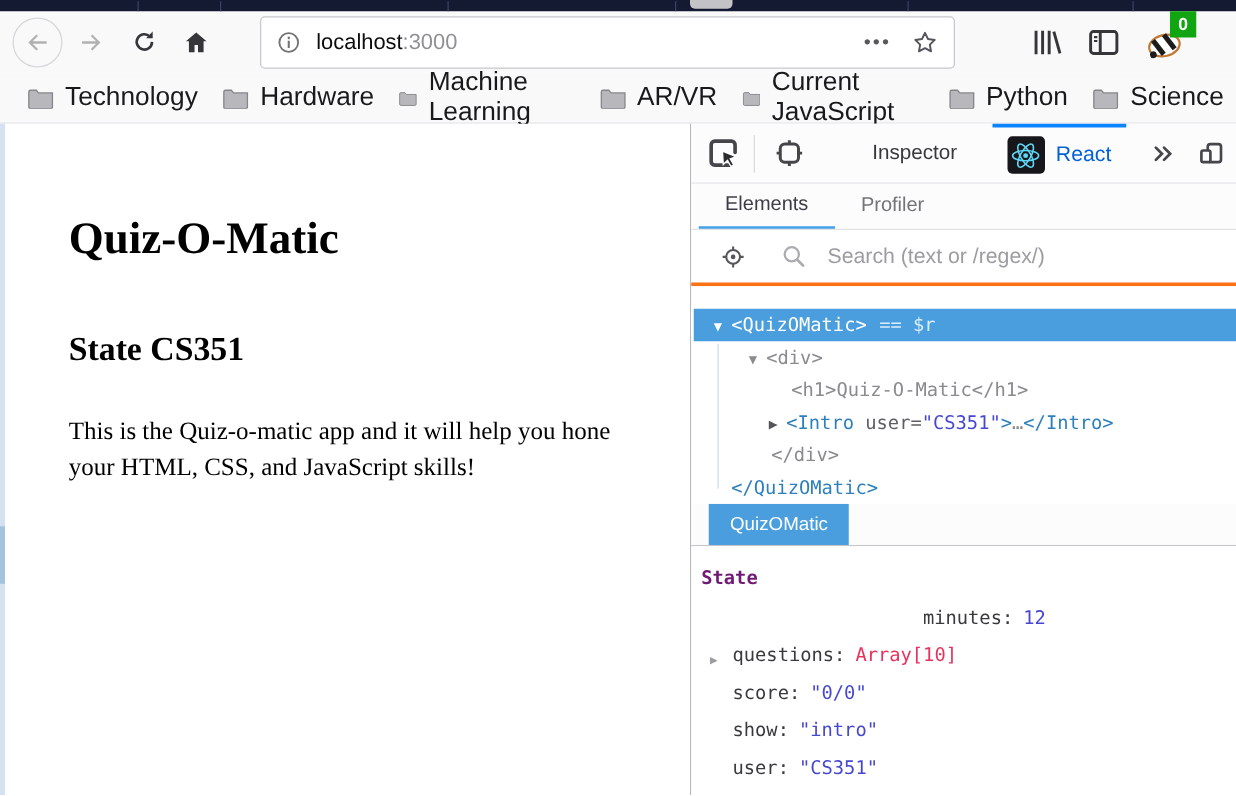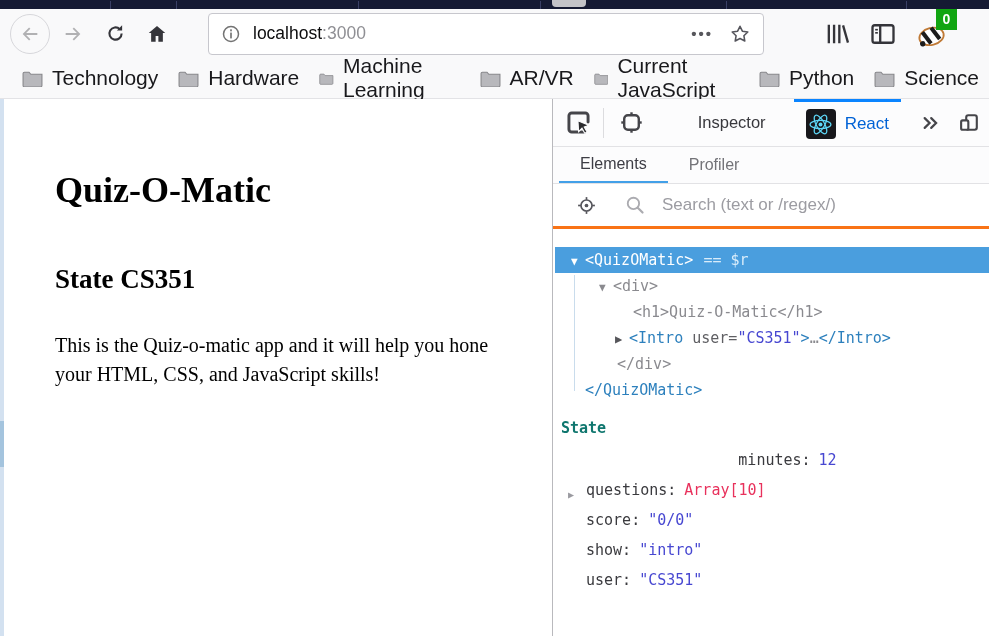--- a/index.html
+++ b/index.html
@@ -81,21 +81,21 @@
   .t-val  { color:#4747d1; }
   .t-gray { color:#8a8a8f; }
   .dark-arr { color:#55555a !important; }
   .guide { position:absolute; left:21px; top:46px; width:1px; height:116px; background:#c9dcec; }
 
   .dt-crumbs { height:34px; background:#fcfcfd; border-bottom:1px solid #c6c6ca; display:flex; align-items:flex-start; }
   .chip { margin-left:14px; height:33px; display:flex; align-items:center; padding:0 17px;
           background:#4a9ede; color:#fff; font-size:15px; }
 
   .dt-state { flex:1; background:#fff; padding:16px 0 0 8px; font-family:"DejaVu Sans Mono", monospace; font-size:15px; }
-  .state-title { font-weight:bold; color:#0f766e; }
+  .state-title { font-weight:bold; color:#701a75; }
   .srow { position:relative; margin-top:11px; padding-left:25px; line-height:19px; color:#3a3a3e; }
   .srow.first { margin-top:14px;text-align:center; }
   .srow .exp { position:absolute; left:7px; top:4px; font-size:10px; color:#9a9aa0; }
   .srow .val { margin-left:8px; }
   .v-num, .v-str { color:#4747d1; }
   .v-arr { color:#e8315c; }
 
   svg { display:block; }
 </style>
 </head>
@@ -303,20 +303,23 @@
       <div class="dt-tree">
         <div class="guide"></div>
         <div class="trow selected" style="padding-left:16px"><span class="arr">▼</span><span>&lt;QuizOMatic&gt;</span><span class="sel-suffix" style="margin-left:10px">== $r</span></div>
         <div class="trow" style="padding-left:46px"><span class="arr">▼</span><span>&lt;div&gt;</span></div>
         <div class="trow" style="padding-left:80px"><span>&lt;h1&gt;Quiz-O-Matic&lt;/h1&gt;</span></div>
         <div class="trow" style="padding-left:62px"><span class="arr dark-arr" style="font-size:12px">▶</span><span class="t-comp">&lt;Intro</span><span>&nbsp;</span><span class="t-attr">user</span><span class="t-attr">=</span><span class="t-val">"CS351"</span><span class="t-comp">&gt;</span><span class="t-gray">…</span><span class="t-comp">&lt;/Intro&gt;</span></div>
         <div class="trow" style="padding-left:64px"><span>&lt;/div&gt;</span></div>
         <div class="trow t-comp" style="padding-left:32px"><span class="t-comp">&lt;/QuizOMatic&gt;</span></div>
       </div>
 
+      <div class="dt-crumbs">
+        <div class="chip">QuizOMatic</div>
+      </div>
 
       <div class="dt-state">
         <div class="state-title">State</div>
         <div class="srow first"><span>minutes:</span><span class="val v-num">12</span></div>
         <div class="srow"><span class="exp">▶</span><span>questions:</span><span class="val v-arr">Array[10]</span></div>
         <div class="srow"><span>score:</span><span class="val v-str">"0/0"</span></div>
         <div class="srow"><span>show:</span><span class="val v-str">"intro"</span></div>
         <div class="srow"><span>user:</span><span class="val v-str">"CS351"</span></div>
       </div>
 

